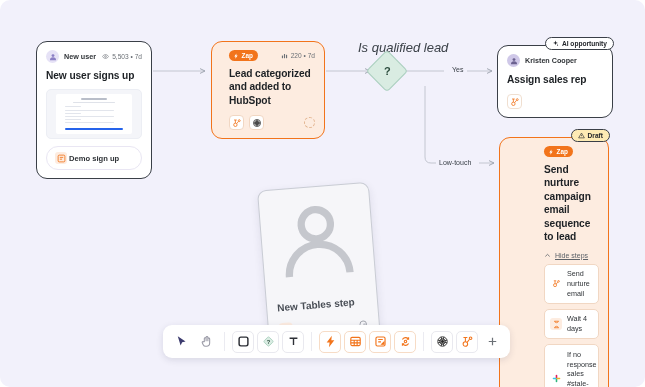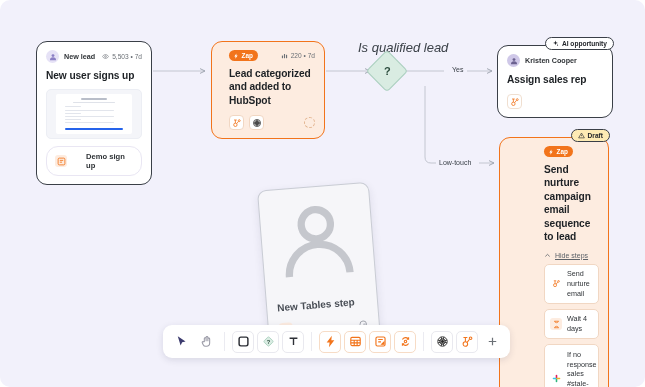--- a/index.html
+++ b/index.html
@@ -67,21 +67,21 @@
   .thumb-h { height: 2px; width: 46%; background: #b9bec9; border-radius: 1px; align-self: center; }
   .thumb-sub { height: 1.3px; width: 72%; background: #dfe2e9; border-radius: 1px; align-self: center; margin-bottom: 1.5px; }
   .thumb-l { height: 1.6px; background: #e2e5ec; border-radius: 1px; }
   .thumb-l.s { width: 28%; }
   .thumb-l.m { width: 84%; }
   .thumb-btn { margin-top: 2px; height: 4.6px; background: #2563eb; border-radius: 1.5px; width: 100%; }
   .card-foot {
     margin-top: 7px;
     border: 1px solid #e9e6f3; border-radius: 12px;
     background: #fff;
-    display: flex; align-items: center; gap: 19px;
+    display: flex; align-items: center; gap: 2px;
     padding: 5px 8px;
   }
   .foot-label { font-size: 7.6px; color: #2f3337; font-weight: 600; }
   .mini-ico {
     width: 12px; height: 12px; border-radius: 3px; flex: none;
     display: flex; align-items: center; justify-content: center;
   }
   .mini-ico svg { width: 9px; height: 9px; }
 
   
@@ -230,21 +230,21 @@
   <div class="wire-label" style="left:437px; top:159px;">Low-touch</div>
 
   <div class="card" id="card-trigger">
     <div class="card-head">
       <span class="avatar">
         <svg viewBox="0 0 16 16" fill="#8b7fc4">
             <circle cx="8" cy="5.2" r="2.9"></circle>
             <path d="M1.9 14.6a6.1 6.1 0 0 1 12.2 0z"></path>
           </svg>
       </span>
-      <span class="head-label">New lead</span>
+      <span class="head-label">New user</span>
       <span class="head-stats">
         <svg viewBox="0 0 16 16" fill="none" stroke="#6b7076" stroke-width="1.4">
           <path d="M1 8s2.6-4.4 7-4.4S15 8 15 8s-2.6 4.4-7 4.4S1 8 1 8z"></path>
             <circle cx="8" cy="8" r="1.9"></circle>
         </svg>
         <span>5,503 • 7d</span>
       </span>
     </div>
     <div class="card-title">New user signs up</div>
 

